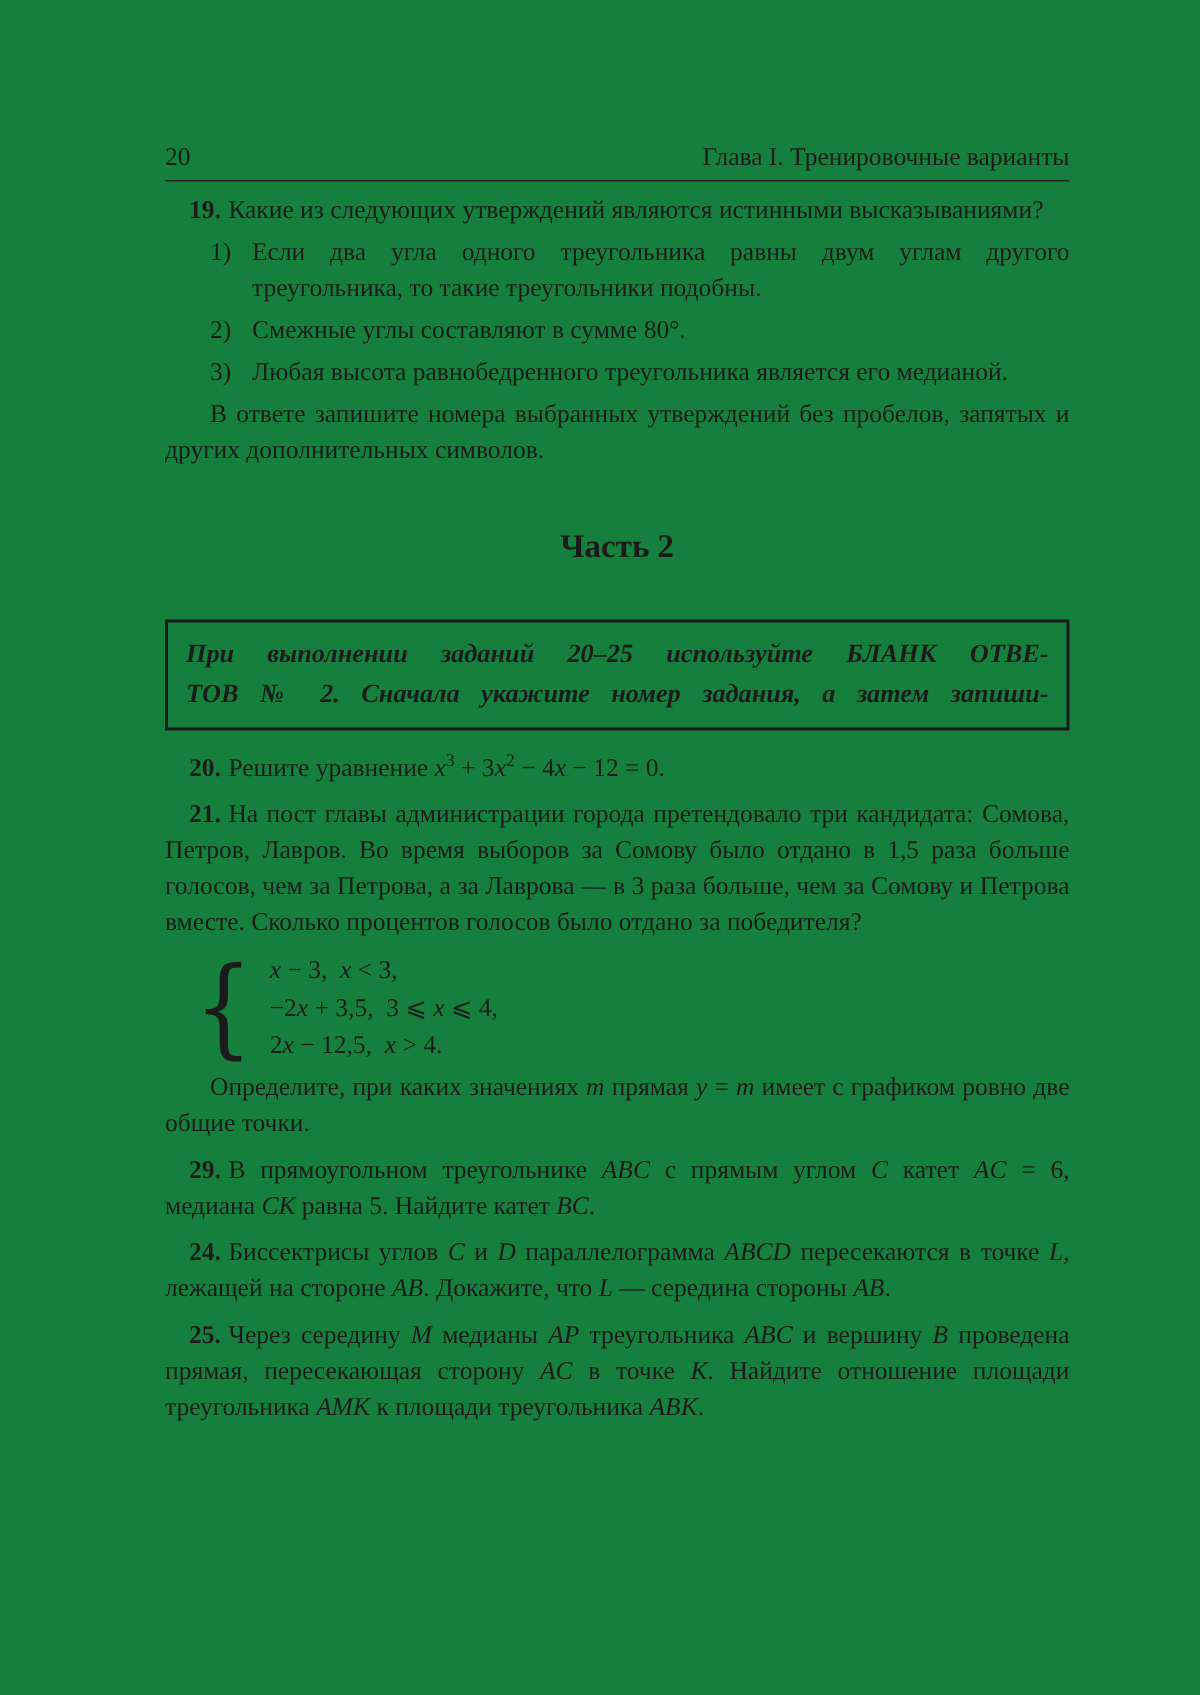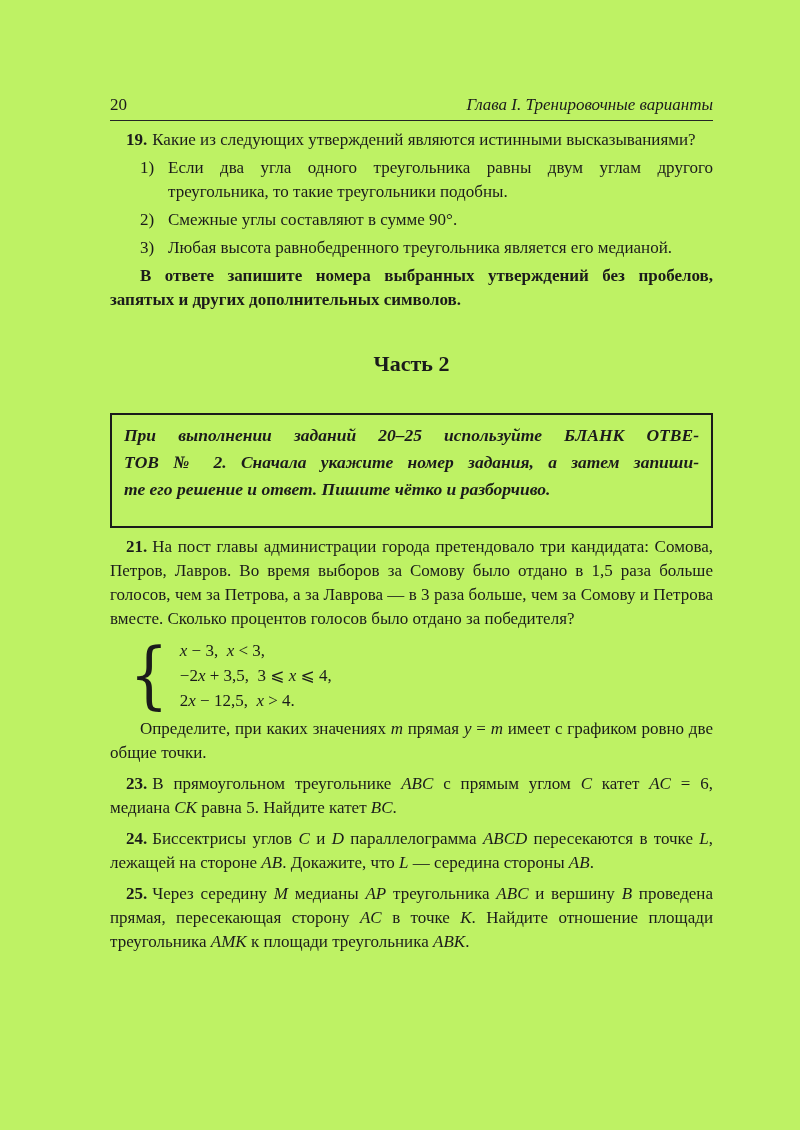--- a/index.html
+++ b/index.html
@@ -5,79 +5,79 @@
   html, body {
     margin: 0;
     padding: 0;
     background: #ffffff;
   }
   .page {
     position: relative;
     width: 800px;
     height: 1130px;
     box-sizing: border-box;
-    background: #bef264;
+    background: #15803d;
     color: #1b1b1b;
     font-family: "Liberation Serif", "DejaVu Serif", serif;
     font-size: 17px;
     line-height: 24px;
     padding: 93px 87px 0 110px;
     overflow: hidden;
   }
   
   .page-header {
     display: flex;
     justify-content: space-between;
     align-items: baseline;
     border-bottom: 1.6px solid #252525;
     padding-bottom: 3px;
   }
-  .chapter-title { font-style: italic; }
+  .chapter-title { }
   
   .prob {
     margin: 7px 0 0 0;
     text-align: justify;
   }
   .pnum {
     font-weight: bold;
     margin-right: 5px;
     margin-left: 16px;
   }
   .math {
     font-style: italic;
     font-family: "Liberation Serif", "DejaVu Serif", serif;
   }
   sup { font-size: 70%; line-height: 0; }
   
   .items { margin-top: 4px; }
   .item { display: flex; margin-top: 4px; }
   .item-marker { flex: none; width: 28px; margin-left: 30px; }
   .item-text { flex: 1; text-align: justify; }
-  .note { text-indent: 30px; margin-top: 4px; font-weight: bold; }
+  .note { text-indent: 30px; margin-top: 4px; }
   .answer-row { margin-top: 13px; text-indent: 30px; text-align: left; }
   .answer-blank {
     display: inline-block;
     width: 188px;
     border-bottom: 1.6px solid #252525;
     height: 14px;
     vertical-align: baseline;
     margin: 0 6px 0 8px;
   }
   
   .part2-heading {
     margin-top: 40px;
     text-align: center;
     font-weight: bold;
     font-size: 22px;
   }
   
   .instruction-box {
     margin-top: 37px;
     border: 2px solid #1b1b1b;
-    padding: 7px 12px 23px 12px;
+    padding: 7px 12px 9px 12px;
     font-weight: bold;
     font-style: italic;
     font-size: 17.5px;
     line-height: 27px;
   }
   .jline { text-align: justify; text-align-last: justify; }
   .jline.last { text-align-last: auto; }
   
   .p22-row {
     display: flex;
@@ -108,51 +108,51 @@
 
   <p class="prob"><span class="pnum">19.</span><span>Какие из следующих утверждений являются истинными высказываниями?</span></p>
 
   <div class="items">
     <div class="item">
       <span class="item-marker">1)</span>
       <span class="item-text">Если два угла одного треугольника равны двум углам другого треугольника, то такие треугольники подобны.</span>
     </div>
     <div class="item">
       <span class="item-marker">2)</span>
-      <span class="item-text">Смежные углы составляют в сумме 90°.</span>
+      <span class="item-text">Смежные углы составляют в сумме 80°.</span>
     </div>
     <div class="item">
       <span class="item-marker">3)</span>
       <span class="item-text">Любая высота равнобедренного треугольника является его медианой.</span>
     </div>
   </div>
 
   <p class="prob note">В ответе запишите номера выбранных утверждений без пробелов, запятых и других дополнительных символов.</p>
 
 
   <div class="part2-heading">Часть 2</div>
 
   <div class="instruction-box">
     <div class="jline">При выполнении заданий 20–25 используйте БЛАНК ОТВЕ-</div>
     <div class="jline">ТОВ № 2. Сначала укажите номер задания, а затем запиши-</div>
-    <div class="jline last">те его решение и ответ. Пишите чётко и разборчиво.</div>
   </div>
 
+  <p class="prob" style="margin-top:13px"><span class="pnum">20.</span><span><span>Решите уравнение </span><span class="math">x</span><sup>3</sup><span> + 3</span><span class="math">x</span><sup>2</sup><span> − 4</span><span class="math">x</span><span> − 12 = 0.</span></span></p>
 
   <p class="prob"><span class="pnum">21.</span><span>На пост главы администрации города претендовало три кандидата: Сомова, Петров, Лавров. Во время выборов за Сомову было отдано в 1,5 раза больше голосов, чем за Петрова, а за Лаврова — в 3 раза больше, чем за Сомову и Петрова вместе. Сколько процентов голосов было отдано за победителя?</span></p>
 
   <div class="p22-row">
     <span class="brace-icon">{</span>
     <div class="cases">
       <div class="case-line"><span class="math">x</span><span> − 3,&nbsp; </span><span class="math">x</span><span> &lt; 3,</span></div>
       <div class="case-line"><span>−2</span><span class="math">x</span><span> + 3,5,&nbsp; 3 ⩽ </span><span class="math">x</span><span> ⩽ 4,</span></div>
       <div class="case-line"><span>2</span><span class="math">x</span><span> − 12,5,&nbsp; </span><span class="math">x</span><span> &gt; 4.</span></div>
     </div>
   </div>
   <p class="prob followup"><span>Определите, при каких значениях </span><span class="math">m</span><span> прямая </span><span class="math">y</span><span> = </span><span class="math">m</span><span> имеет с графиком ровно две общие точки.</span></p>
 
-  <p class="prob"><span class="pnum">23.</span><span><span>В прямоугольном треугольнике </span><span class="math">ABC</span><span> с прямым углом </span><span class="math">C</span><span> катет </span><span class="math">AC</span><span> = 6, медиана </span><span class="math">CK</span><span> равна 5. Найдите катет </span><span class="math">BC</span><span>.</span></span></p>
+  <p class="prob"><span class="pnum">29.</span><span><span>В прямоугольном треугольнике </span><span class="math">ABC</span><span> с прямым углом </span><span class="math">C</span><span> катет </span><span class="math">AC</span><span> = 6, медиана </span><span class="math">CK</span><span> равна 5. Найдите катет </span><span class="math">BC</span><span>.</span></span></p>
 
   <p class="prob"><span class="pnum">24.</span><span><span>Биссектрисы углов </span><span class="math">C</span><span> и </span><span class="math">D</span><span> параллелограмма </span><span class="math">ABCD</span><span> пересекаются в точке </span><span class="math">L</span><span>, лежащей на стороне </span><span class="math">AB</span><span>. Докажите, что </span><span class="math">L</span><span> — середина стороны </span><span class="math">AB</span><span>.</span></span></p>
 
   <p class="prob"><span class="pnum">25.</span><span><span>Через середину </span><span class="math">M</span><span> медианы </span><span class="math">AP</span><span> треугольника </span><span class="math">ABC</span><span> и вершину </span><span class="math">B</span><span> проведена прямая, пересекающая сторону </span><span class="math">AC</span><span> в точке </span><span class="math">K</span><span>. Найдите отношение площади треугольника </span><span class="math">AMK</span><span> к площади треугольника </span><span class="math">ABK</span><span>.</span></span></p>
 
 </div>
 
 </body></html>

